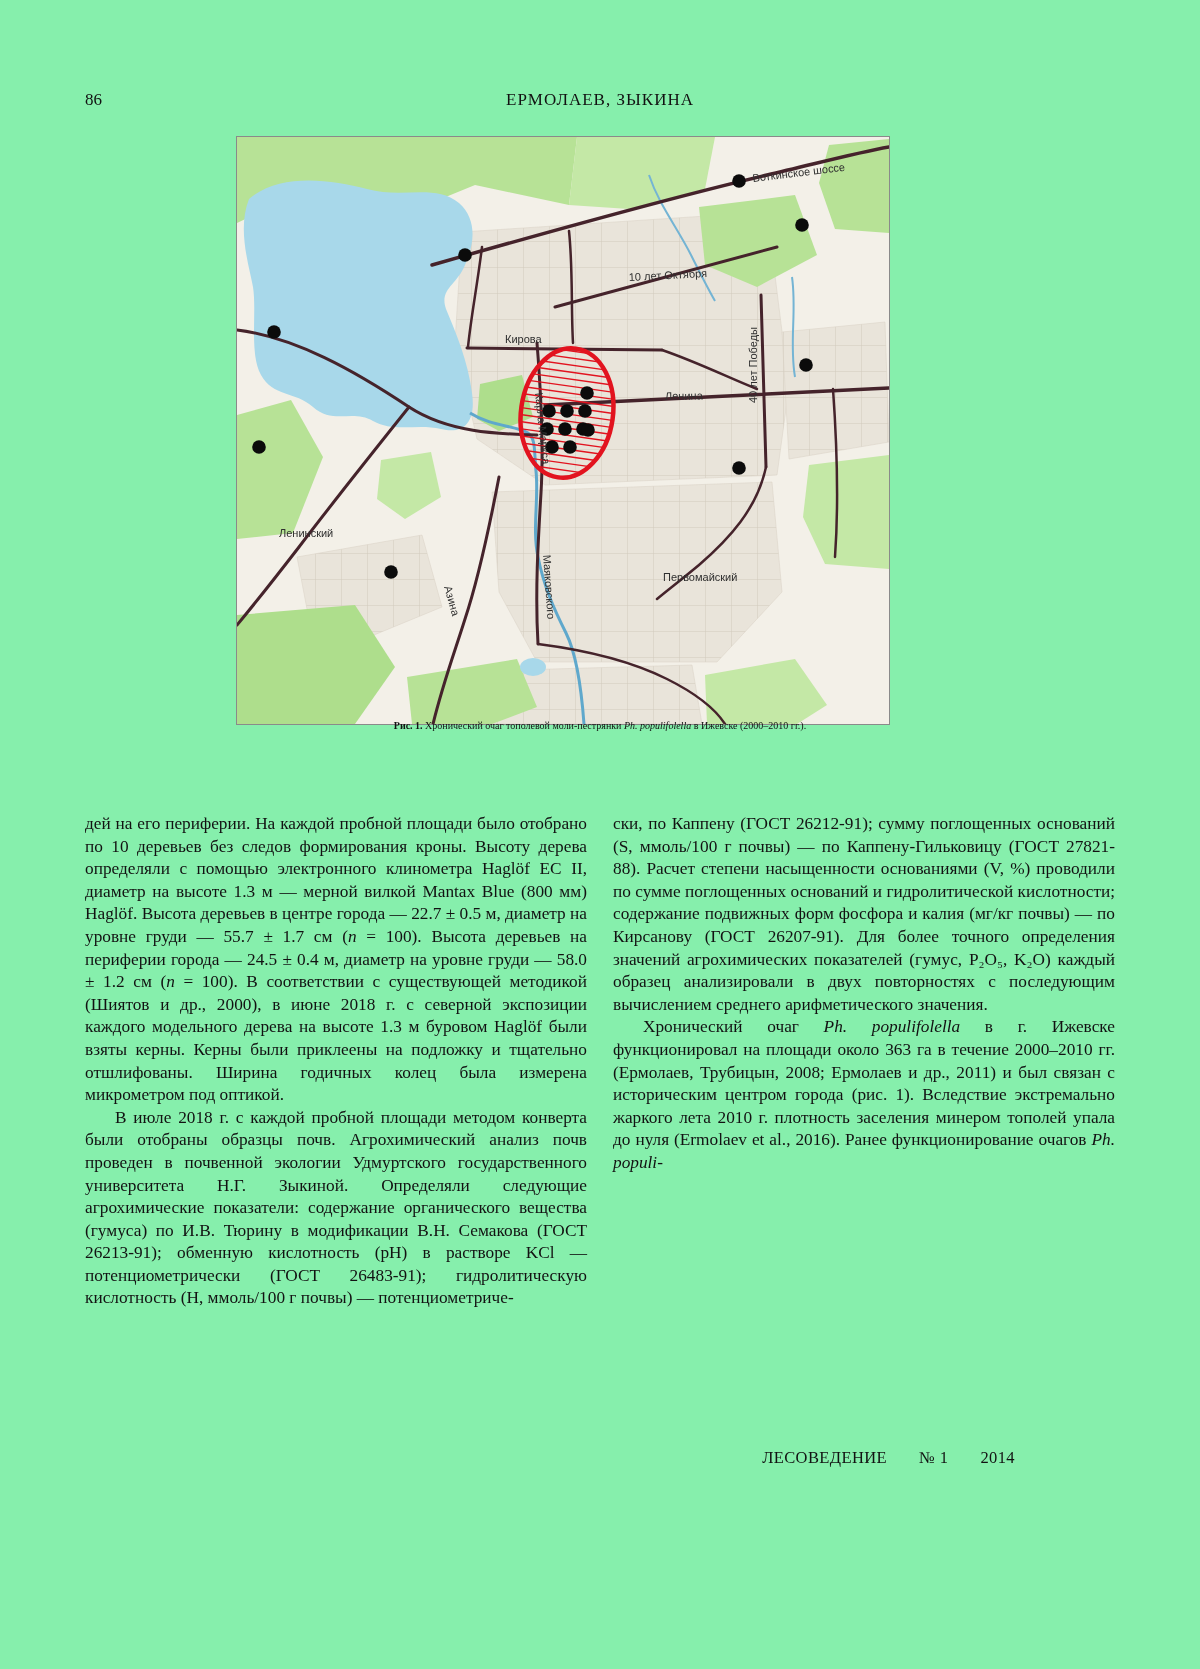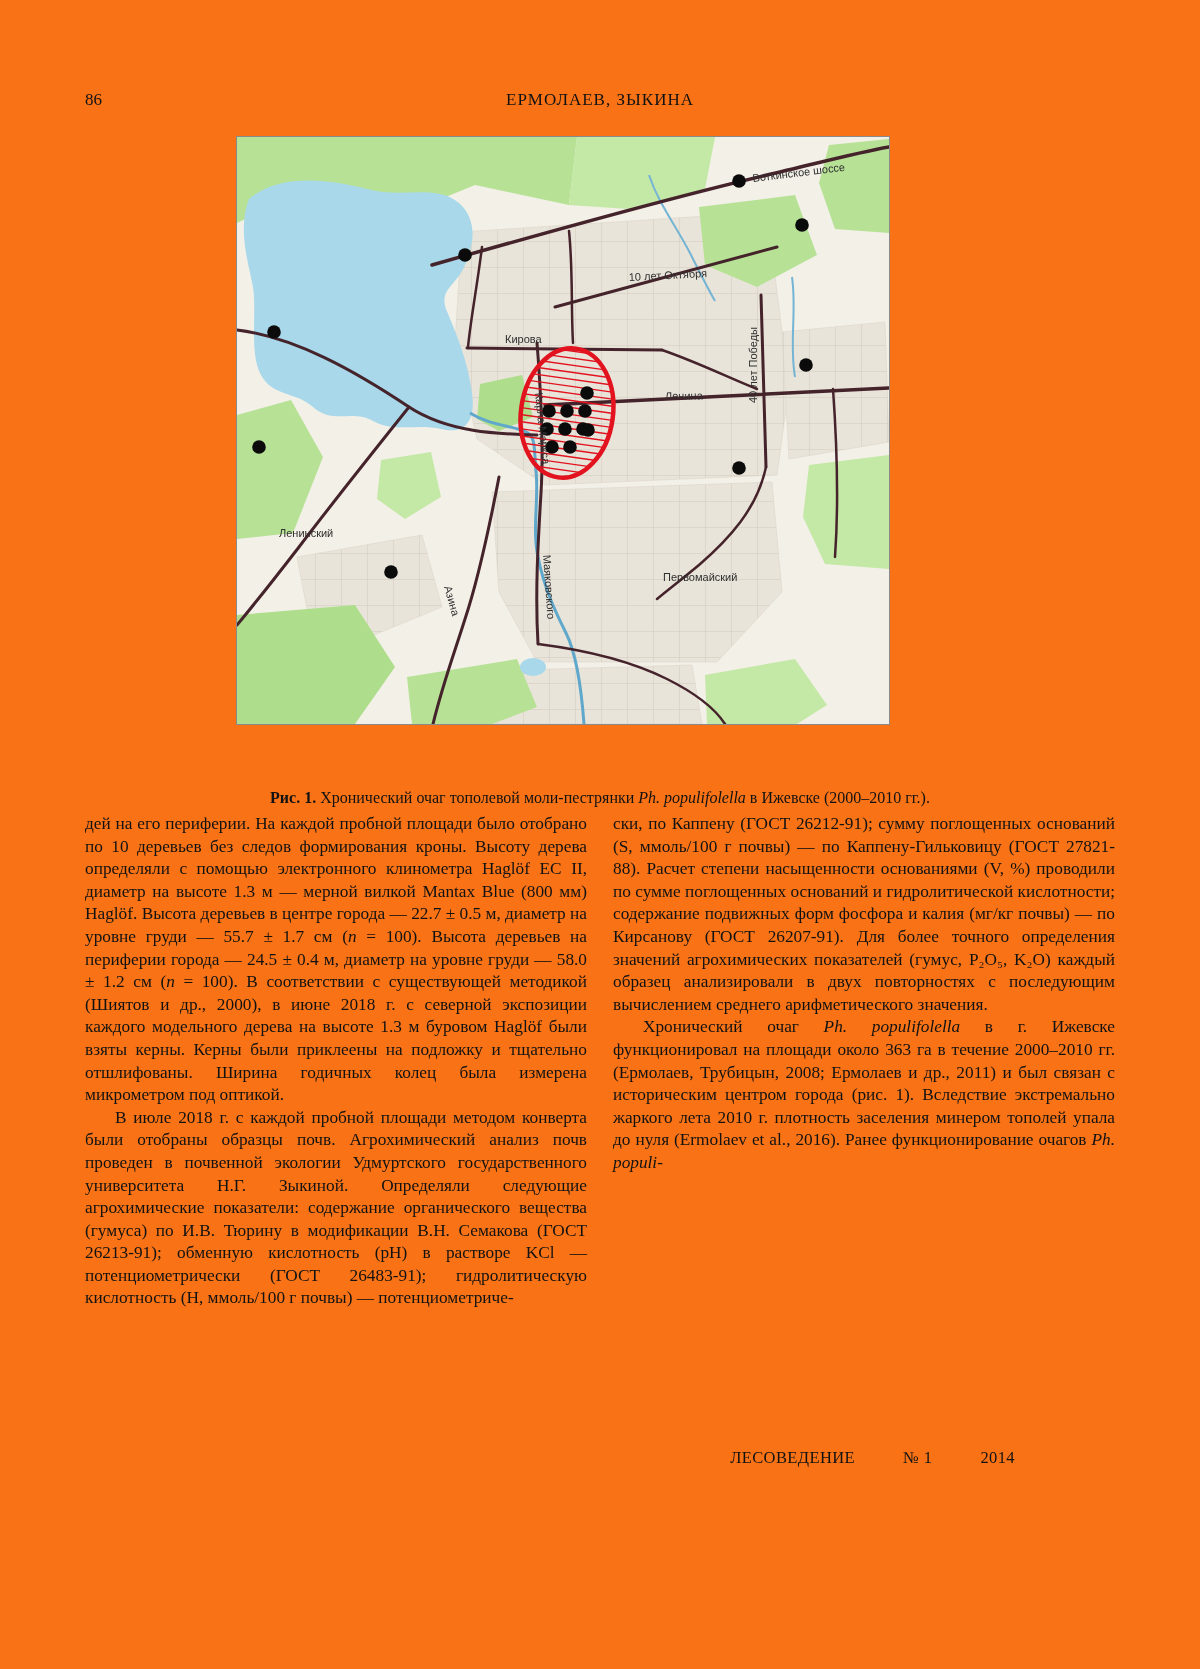--- a/index.html
+++ b/index.html
@@ -1,44 +1,44 @@
 <!DOCTYPE html>
 <html lang="ru"><head>
 <meta charset="utf-8">
 <style>
   html,body{margin:0;padding:0;background:#ffffff;}
-  .page{position:relative;width:1200px;height:1669px;background:#f97316;
+  .page{position:relative;width:1200px;height:1669px;background:#86efac;
         font-family:"Liberation Serif", serif;color:#121212;overflow:hidden;}
 
   
   .running-head{position:absolute;top:90px;left:85px;right:85px;height:24px;font-size:17px;}
   .page-num{position:absolute;left:0;top:0;}
   .rh-title{display:block;text-align:center;letter-spacing:1px;}
 
   
   .figure{position:absolute;top:136px;left:236px;width:652px;margin:0;}
   .map-frame{width:652px;height:587px;border:1px solid #8a8a8a;background:#f3f0e8;}
   .map-frame svg{display:block;}
 
-  .caption{position:absolute;top:788px;left:85px;width:1030px;text-align:center;
-           font-size:16px;line-height:20px;}
+  .caption{position:absolute;top:716px;left:85px;width:1030px;text-align:center;
+           font-size:10px;line-height:20px;}
 
   .it{font-style:italic;}
   .bd{font-weight:bold;}
 
   
   .columns{position:absolute;top:813px;left:85px;width:1030px;display:flex;gap:26px;}
   .col{flex:1;font-size:17.3px;line-height:22.6px;text-align:justify;hyphens:auto;}
   .col p{margin:0;}
   p.indent{text-indent:30px;}
   .results-heading{font-size:17.3px;font-weight:normal;text-align:center;
                    margin:27px 0 21px 0;letter-spacing:.3px;}
 
   
-  .footer{position:absolute;top:1448px;right:185px;font-size:16.5px;display:flex;gap:48px;
+  .footer{position:absolute;top:1448px;right:185px;font-size:16.5px;display:flex;gap:32px;
           letter-spacing:.4px;}
 </style>
 </head>
 <body>
 
 <div class="page">
 
   <div class="running-head">
     <span class="page-num">86</span>
     <span class="rh-title">ЕРМОЛАЕВ, ЗЫКИНА</span>

